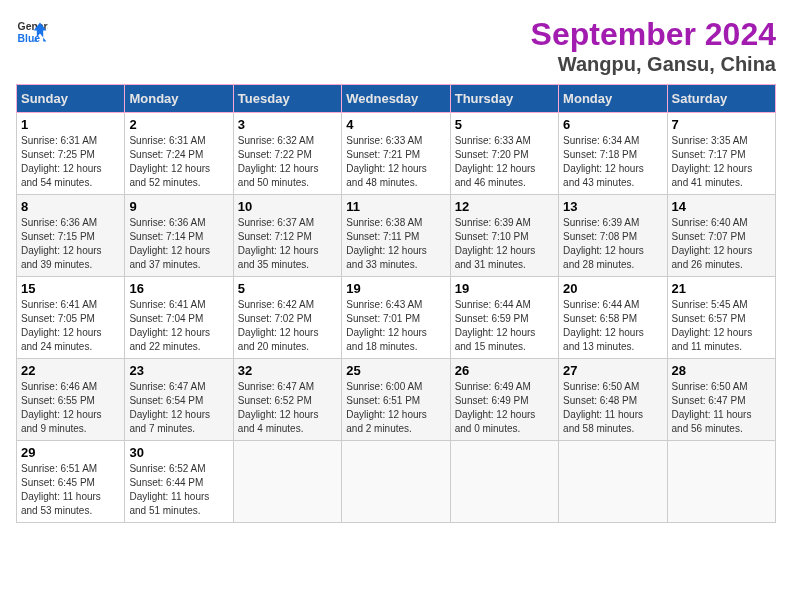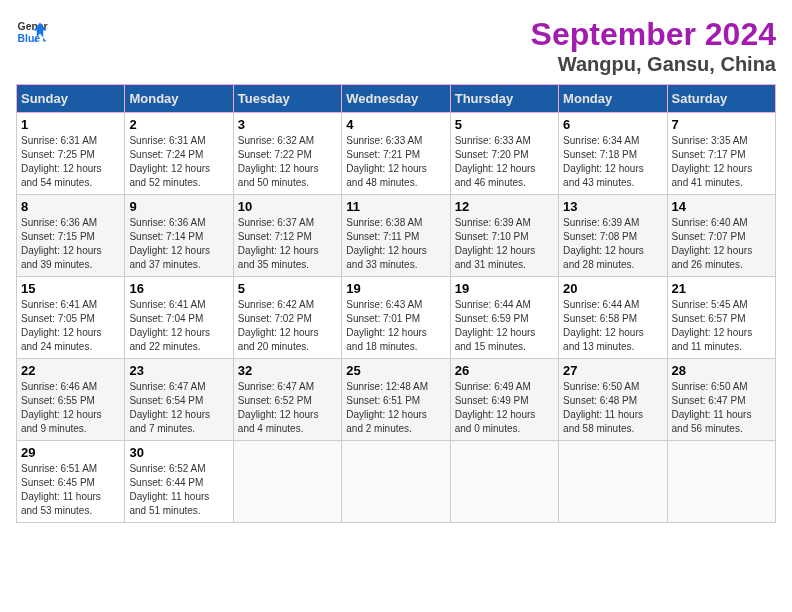--- a/index.html
+++ b/index.html
@@ -278,21 +278,21 @@
         </td>
         <td>
           <span class="day-num">32</span>
           <div class="day-info" style="white-space: pre-line;">Sunrise: 6:47 AM
 Sunset: 6:52 PM
 Daylight: 12 hours
 and 4 minutes.</div>
         </td>
         <td>
           <span class="day-num">25</span>
-          <div class="day-info" style="white-space: pre-line;">Sunrise: 12:48 AM
+          <div class="day-info" style="white-space: pre-line;">Sunrise: 6:00 AM
 Sunset: 6:51 PM
 Daylight: 12 hours
 and 2 minutes.</div>
         </td>
         <td>
           <span class="day-num">26</span>
           <div class="day-info" style="white-space: pre-line;">Sunrise: 6:49 AM
 Sunset: 6:49 PM
 Daylight: 12 hours
 and 0 minutes.</div>

